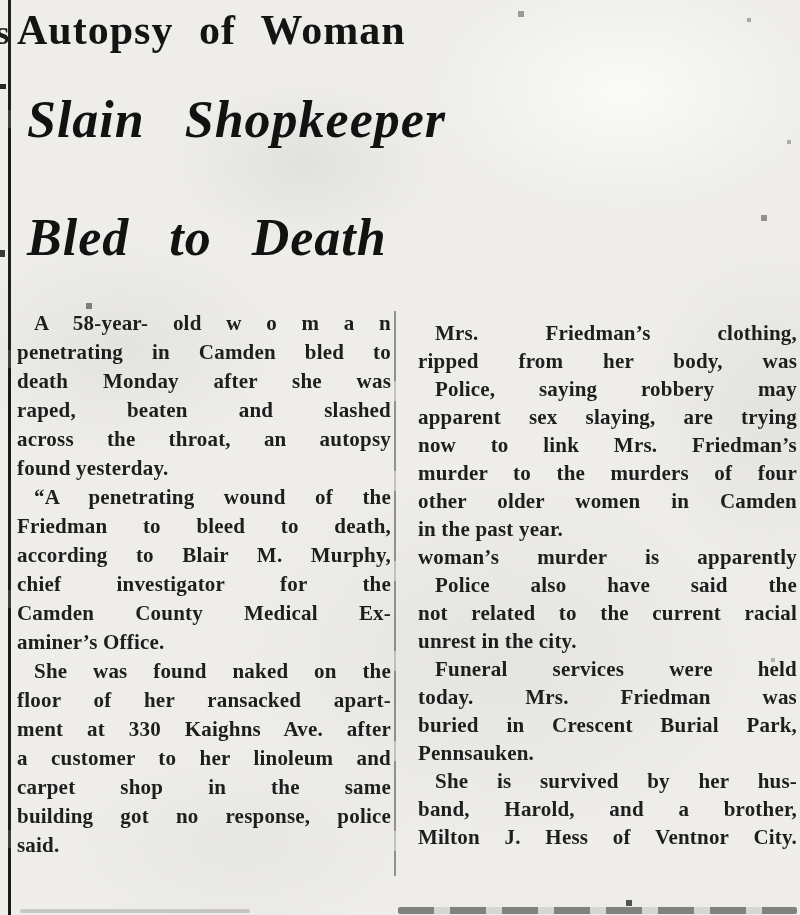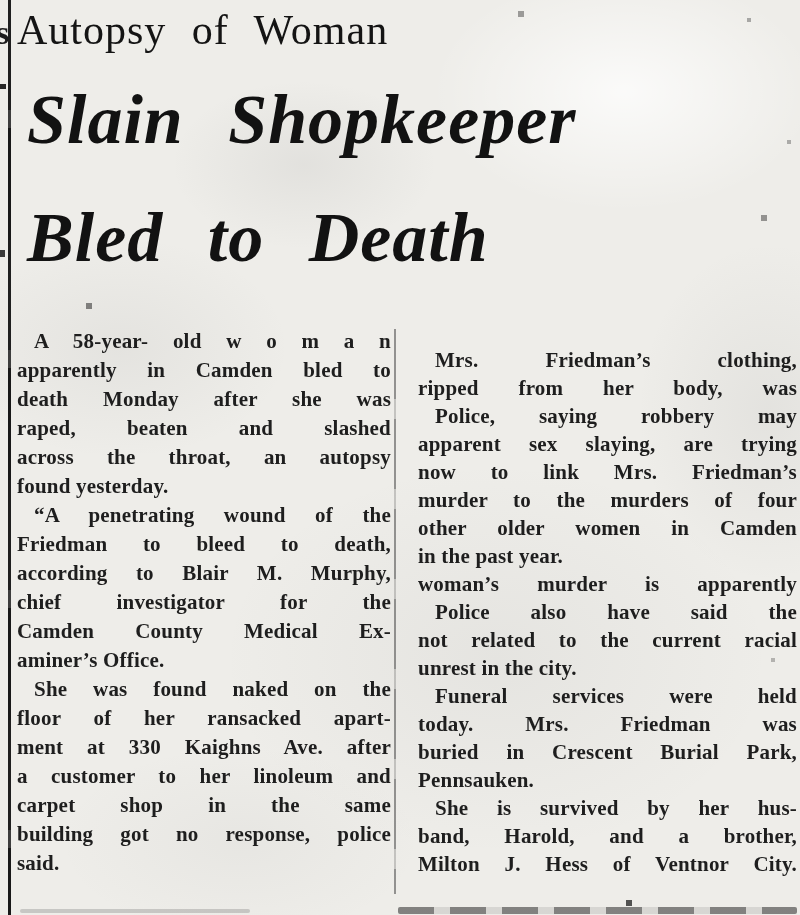--- a/index.html
+++ b/index.html
@@ -27,34 +27,34 @@
     position:absolute;left:-4px;top:14px;
     font-size:34px;font-weight:700;letter-spacing:0;
   }
   .edge-dash{position:absolute;left:0;top:84px;width:6px;height:5px;background:#272727;}
   .edge-dot{position:absolute;left:0;top:250px;width:5px;height:7px;background:#3a3a3a;}
 
   .content{padding:0 3px 0 17px;}
 
   .kicker{
     margin:7px 0 0 0;
-    font-size:42px;line-height:46px;font-weight:400;
+    font-size:42px;line-height:46px;font-weight:700;
     letter-spacing:1px;word-spacing:14px;
     color:#141414;
   }
   .headline{
     margin:8px 0 0 10px;
-    font-size:70px;line-height:118px;
+    font-size:52px;line-height:118px;
     font-weight:700;font-style:italic;
     letter-spacing:1px;word-spacing:26px;
     color:#121212;
   }
   .headline .hl{display:block;white-space:nowrap;}
 
-  .columns{display:flex;margin-top:30px;align-items:flex-end;}
+  .columns{display:flex;margin-top:12px;align-items:center;}
   .col{font-weight:700;font-size:21px;letter-spacing:.2px;color:#1e1e1e;}
   .col-left{width:374px;line-height:29px;}
   .col-right{flex:1;line-height:28px;padding-left:22px;}
   .divider{
     width:2px;align-self:stretch;margin:2px 0 -16px 3px;
     background:repeating-linear-gradient(180deg,rgba(70,70,70,.55) 0 70px,rgba(70,70,70,.25) 70px 90px);
   }
   .line{text-align:justify;text-align-last:justify;white-space:nowrap;}
   .line.first{text-indent:17px;}
   .line.last{text-align-last:left;}
@@ -92,21 +92,21 @@
   <div class="content">
     <h2 class="kicker">Autopsy of Woman</h2>
     <h1 class="headline">
       <span class="hl">Slain Shopkeeper</span>
       <span class="hl">Bled to Death</span>
     </h1>
 
     <div class="columns">
       <div class="col col-left">
           <div class="line first">A 58-year- old w o m a n</div>
-          <div class="line">apparently in Camden bled to</div>
+          <div class="line">penetrating in Camden bled to</div>
           <div class="line">death Monday after she was</div>
           <div class="line">raped, beaten and slashed</div>
           <div class="line">across the throat, an autopsy</div>
           <div class="line last">found yesterday.</div>
           <div class="line first">“A penetrating wound of the</div>
           <div class="line">Friedman to bleed to death,</div>
           <div class="line">according to Blair M. Murphy,</div>
           <div class="line">chief investigator for the</div>
           <div class="line">Camden County Medical Ex-</div>
           <div class="line last">aminer’s Office.</div>

